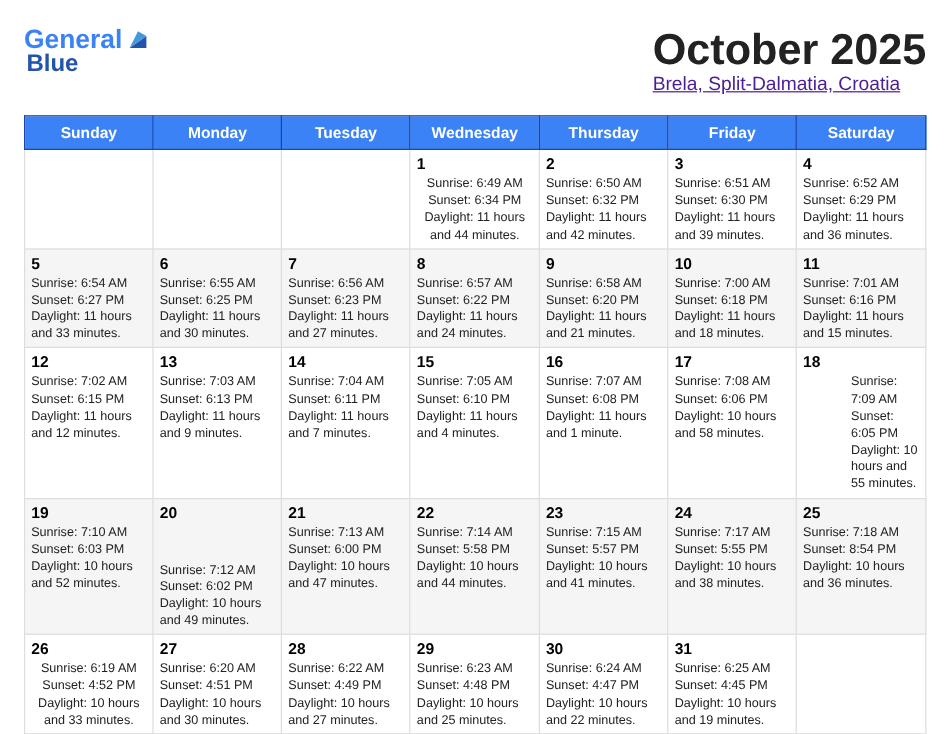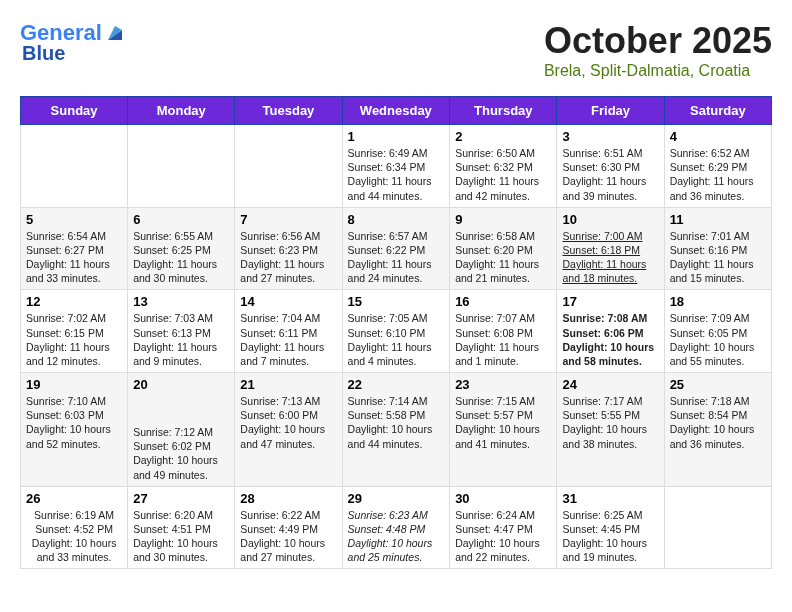--- a/index.html
+++ b/index.html
@@ -25,29 +25,30 @@
     .logo-blue { color: #2255aa; }
     .title-block { text-align: left; }
     .title-block h1 {
       font-size: 36px;
       font-weight: bold;
       color: #222;
     }
     .title-block h2 {
       font-size: 16px;
       font-weight: normal;
-      color: #4d7c0f;
+      color: #4c1d95;
+      text-decoration: underline;
     }
     table {
       width: 100%;
       border-collapse: collapse;
       font-size: 11px;
     }
     thead tr th {
-      background-color: #6d28d9;
+      background-color: #3b82f6;
       color: #fff;
       text-align: center;
       padding: 6px 4px;
       font-size: 13px;
       font-weight: bold;
       border: 1px solid #1a44aa;
     }
     tbody tr td {
       border: 1px solid #ddd;
       vertical-align: top;
@@ -105,21 +106,21 @@
         <th>Saturday</th>
       </tr>
   </thead>
   <tbody id="calendar-body">
   <tr>
         <td class="empty-cell"></td>
         <td class="empty-cell"></td>
         <td class="empty-cell"></td>
         <td>
           <span class="day-num">1</span>
-          <div class="cell-text" style="white-space: pre-line;">Sunrise: 6:49 AM
+          <div class="cell-text" style="white-space: pre-line; text-align: center;">Sunrise: 6:49 AM
 Sunset: 6:34 PM
 Daylight: 11 hours and 44 minutes.</div>
         </td>
         <td>
           <span class="day-num">2</span>
           <div class="cell-text" style="white-space: pre-line;">Sunrise: 6:50 AM
 Sunset: 6:32 PM
 Daylight: 11 hours and 42 minutes.</div>
         </td>
         <td>
@@ -161,21 +162,21 @@
 Daylight: 11 hours and 24 minutes.</div>
         </td>
         <td>
           <span class="day-num">9</span>
           <div class="cell-text" style="white-space: pre-line;">Sunrise: 6:58 AM
 Sunset: 6:20 PM
 Daylight: 11 hours and 21 minutes.</div>
         </td>
         <td>
           <span class="day-num">10</span>
-          <div class="cell-text" style="white-space: pre-line; text-decoration: underline;">Sunrise: 7:00 AM
+          <div class="cell-text" style="white-space: pre-line;">Sunrise: 7:00 AM
 Sunset: 6:18 PM
 Daylight: 11 hours and 18 minutes.</div>
         </td>
         <td>
           <span class="day-num">11</span>
           <div class="cell-text" style="white-space: pre-line;">Sunrise: 7:01 AM
 Sunset: 6:16 PM
 Daylight: 11 hours and 15 minutes.</div>
         </td>
       </tr>
@@ -205,27 +206,27 @@
 Daylight: 11 hours and 4 minutes.</div>
         </td>
         <td>
           <span class="day-num">16</span>
           <div class="cell-text" style="white-space: pre-line;">Sunrise: 7:07 AM
 Sunset: 6:08 PM
 Daylight: 11 hours and 1 minute.</div>
         </td>
         <td>
           <span class="day-num">17</span>
-          <div class="cell-text" style="white-space: pre-line; font-weight: bold;">Sunrise: 7:08 AM
+          <div class="cell-text" style="white-space: pre-line;">Sunrise: 7:08 AM
 Sunset: 6:06 PM
 Daylight: 10 hours and 58 minutes.</div>
         </td>
         <td>
           <span class="day-num">18</span>
-          <div class="cell-text" style="white-space: pre-line;">Sunrise: 7:09 AM
+          <div class="cell-text" style="white-space: pre-line; margin-left: 40px;">Sunrise: 7:09 AM
 Sunset: 6:05 PM
 Daylight: 10 hours and 55 minutes.</div>
         </td>
       </tr>
       <tr>
         <td>
           <span class="day-num">19</span>
           <div class="cell-text" style="white-space: pre-line;">Sunrise: 7:10 AM
 Sunset: 6:03 PM
 Daylight: 10 hours and 52 minutes.</div>
@@ -281,21 +282,21 @@
 Daylight: 10 hours and 30 minutes.</div>
         </td>
         <td>
           <span class="day-num">28</span>
           <div class="cell-text" style="white-space: pre-line;">Sunrise: 6:22 AM
 Sunset: 4:49 PM
 Daylight: 10 hours and 27 minutes.</div>
         </td>
         <td>
           <span class="day-num">29</span>
-          <div class="cell-text" style="white-space: pre-line; font-style: italic;">Sunrise: 6:23 AM
+          <div class="cell-text" style="white-space: pre-line;">Sunrise: 6:23 AM
 Sunset: 4:48 PM
 Daylight: 10 hours and 25 minutes.</div>
         </td>
         <td>
           <span class="day-num">30</span>
           <div class="cell-text" style="white-space: pre-line;">Sunrise: 6:24 AM
 Sunset: 4:47 PM
 Daylight: 10 hours and 22 minutes.</div>
         </td>
         <td>

